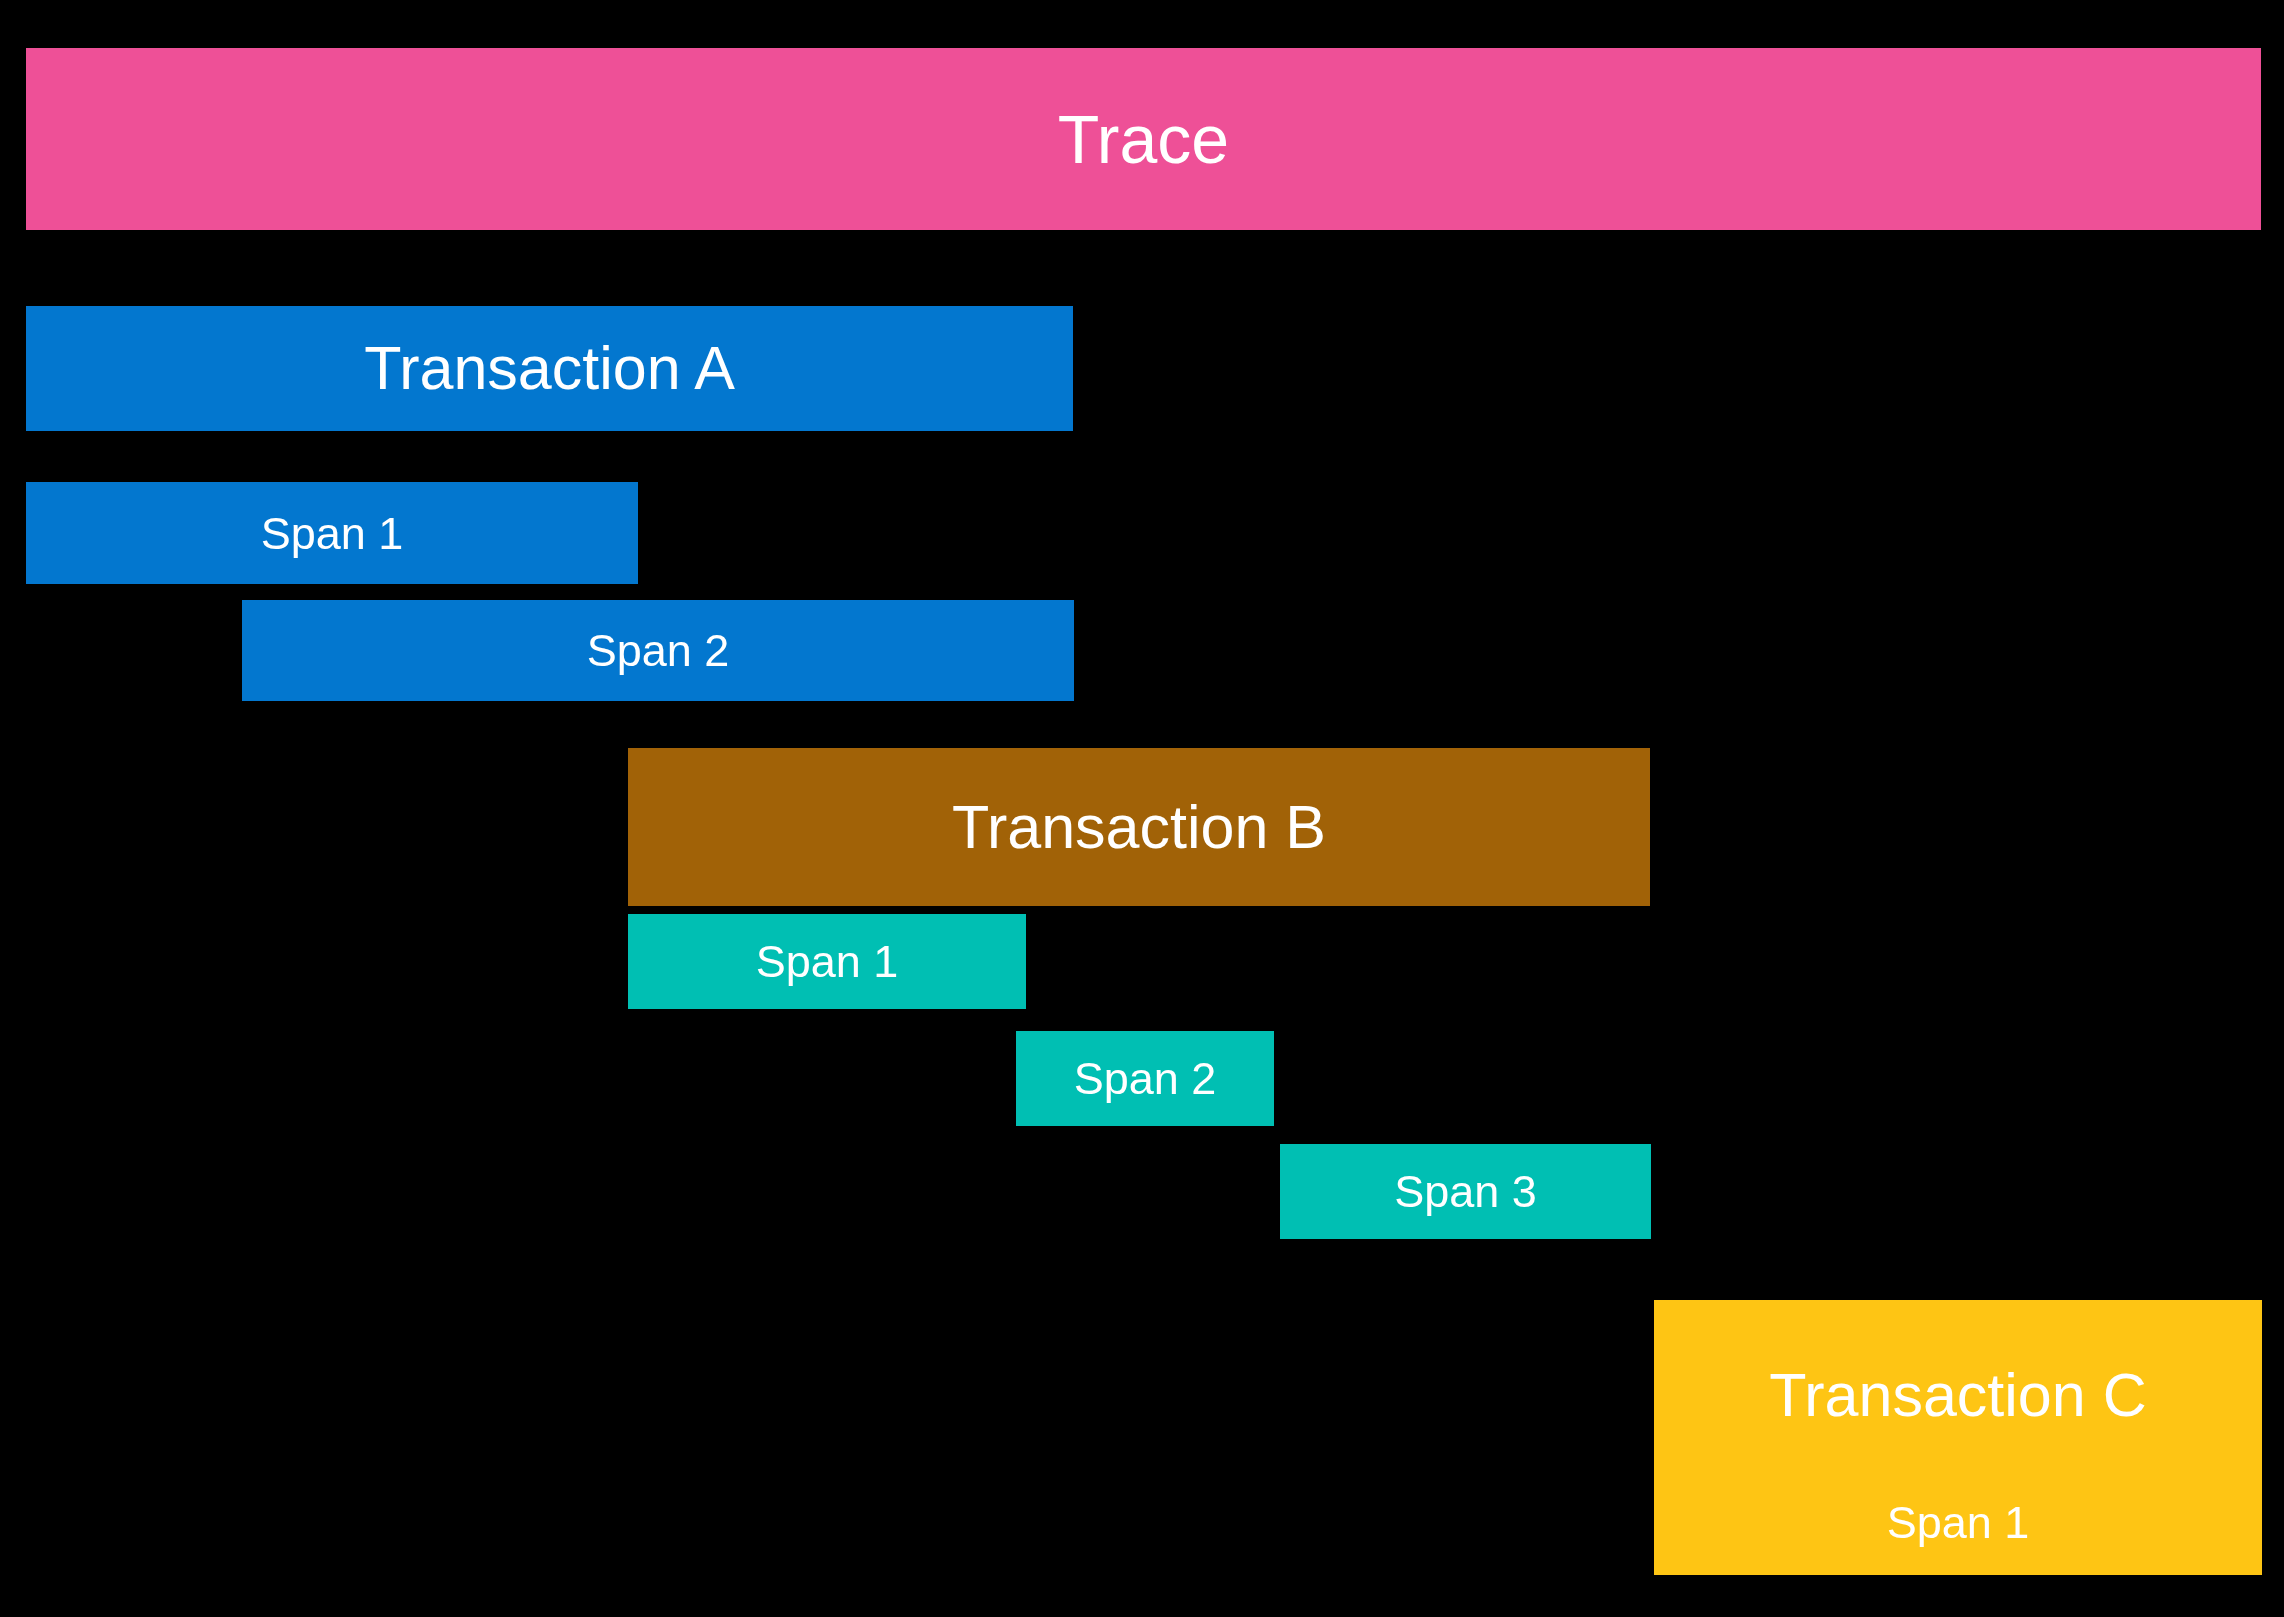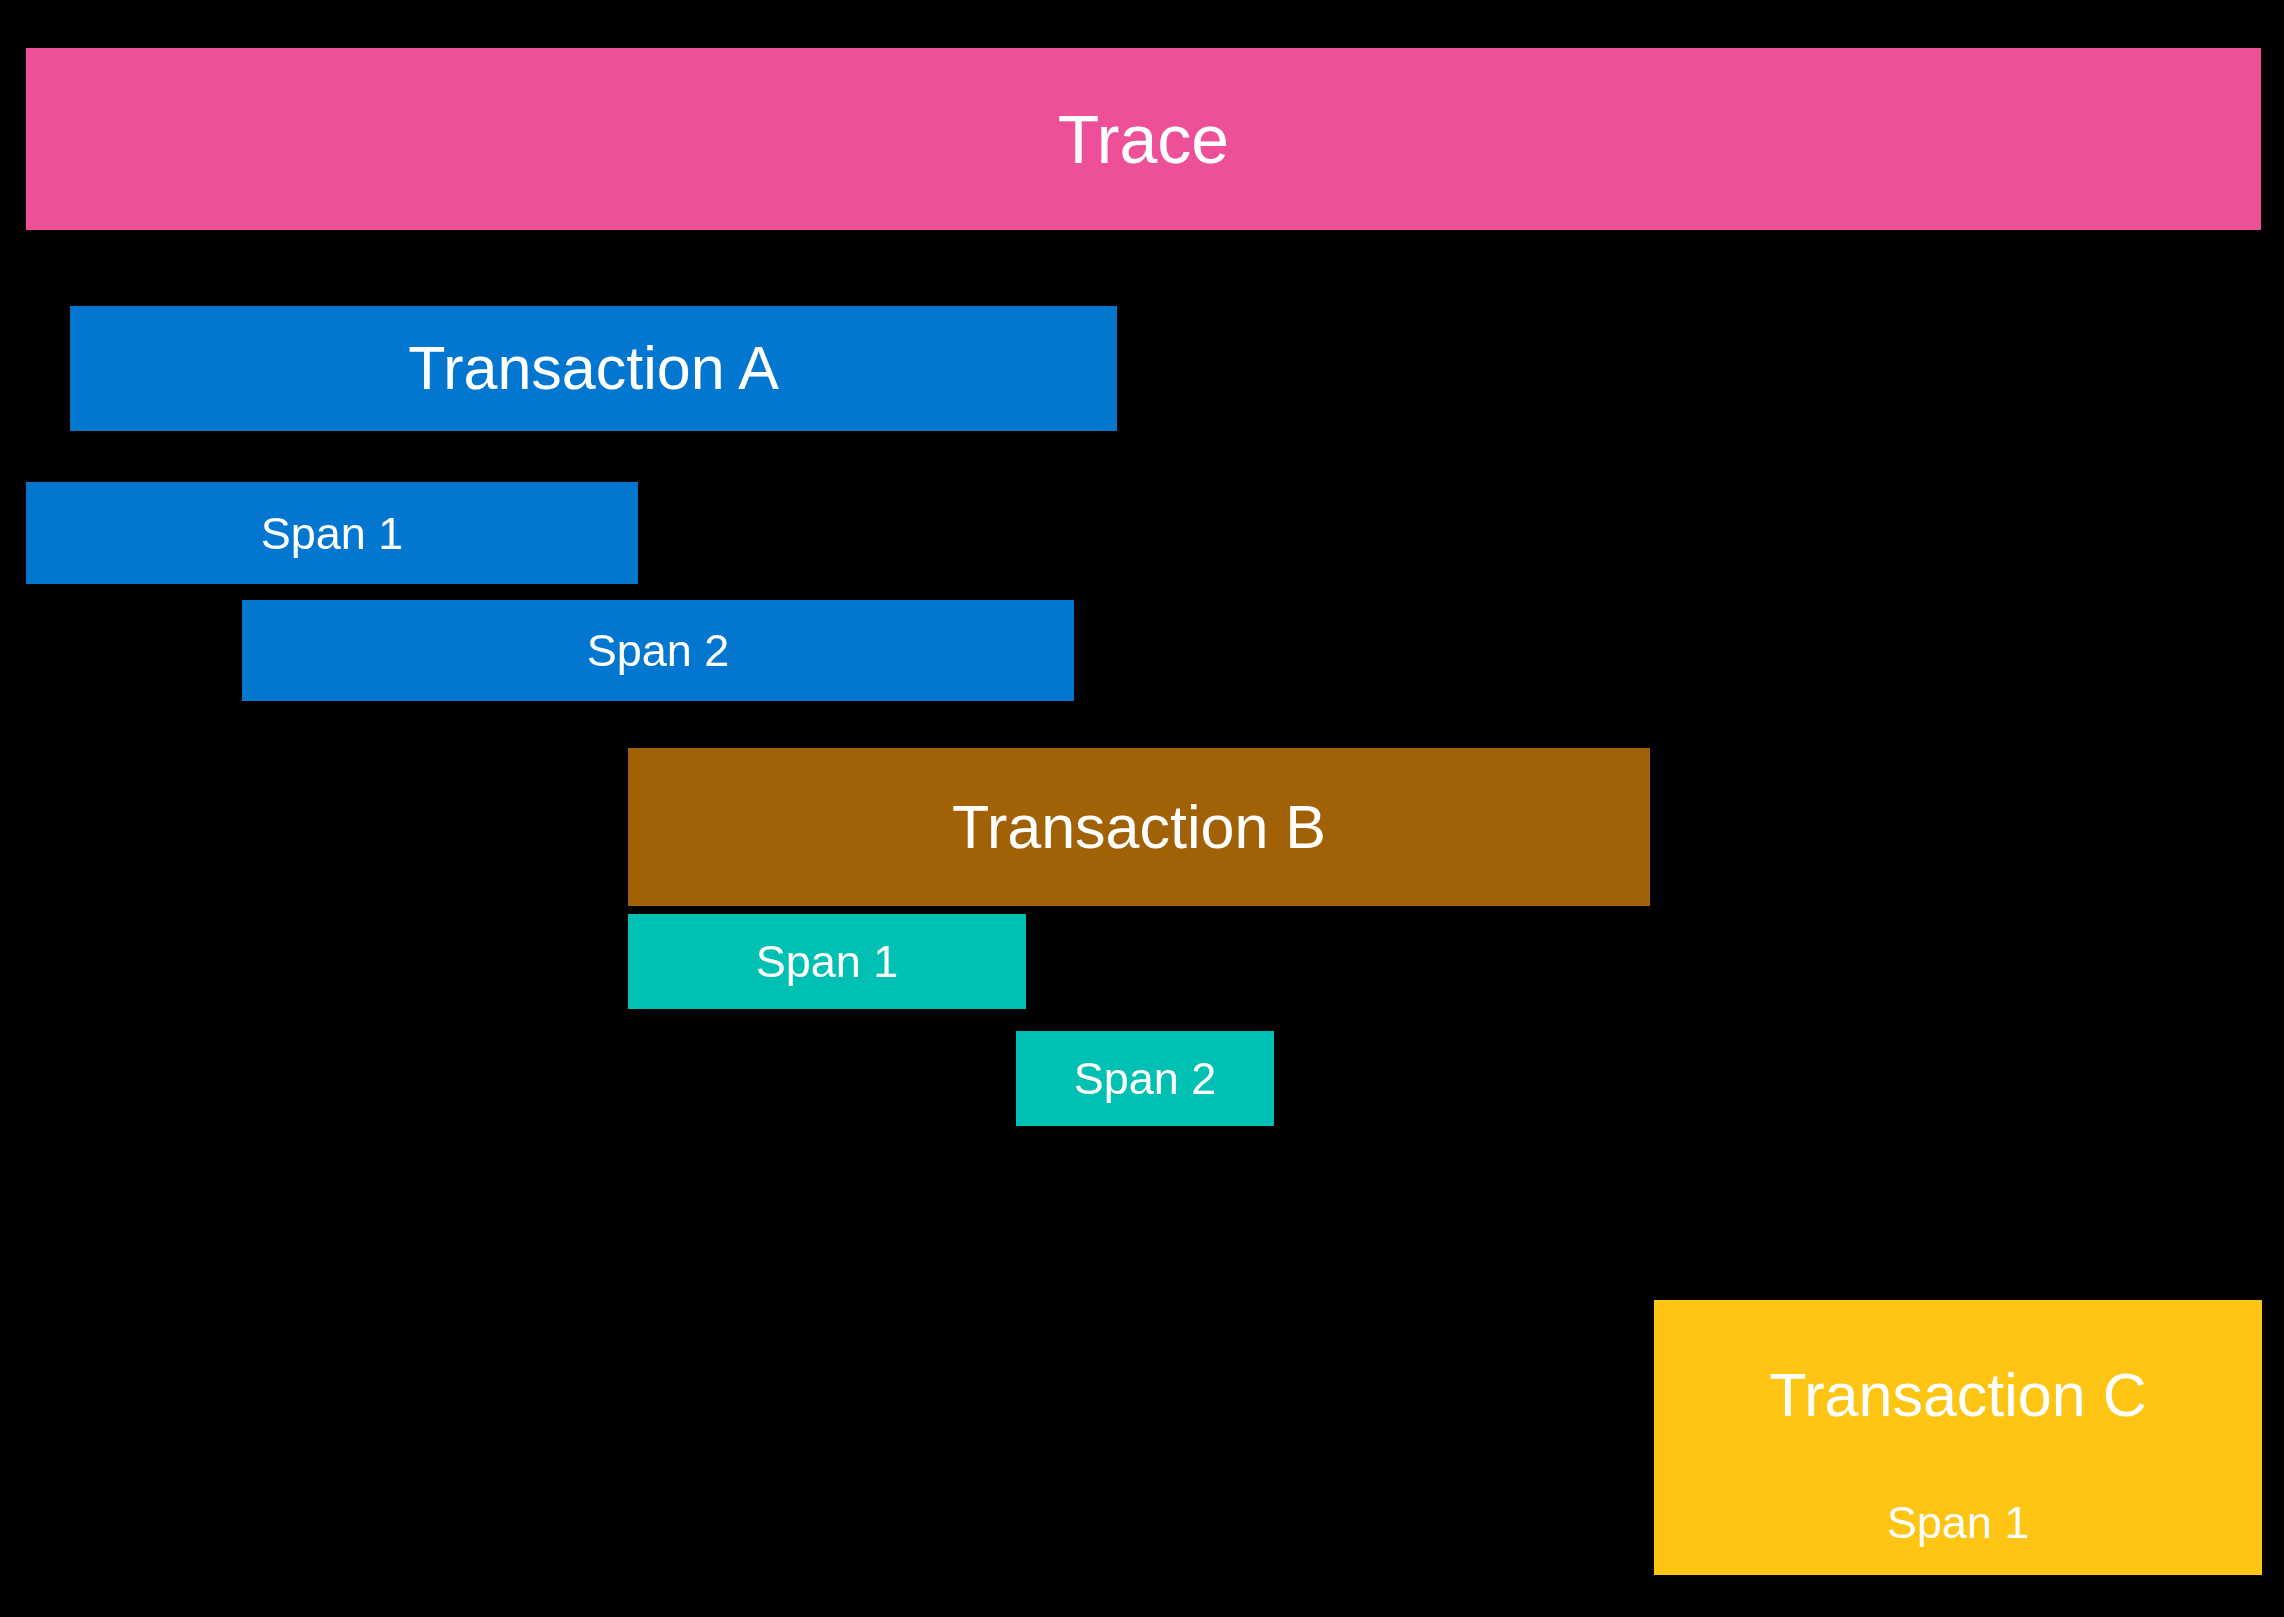--- a/index.html
+++ b/index.html
@@ -55,38 +55,41 @@
     pointer-events: none;
   }
 </style>
 </head>
 <body>
 
 <div id="canvas" style="background: rgb(0, 0, 0);">
     <div class="bar trace" style="left: 26px; top: 48px; width: 2235px; height: 182px; background: rgb(238, 80, 151); color: rgb(255, 255, 255);">
       <span class="bar-label">Trace</span>
     </div>
-    <div class="bar transaction" style="left: 26px; top: 306px; width: 1047px; height: 125px; background: rgb(3, 119, 207); color: rgb(255, 255, 255); margin-left: 44px;">
+    <div class="bar transaction" style="left: 26px; top: 306px; width: 1047px; height: 125px; background: rgb(3, 119, 207); color: rgb(255, 255, 255);">
       <span class="bar-label">Transaction A</span>
     </div>
     <div class="bar span" style="left: 26px; top: 482px; width: 612px; height: 102px; background: rgb(3, 119, 207); color: rgb(255, 255, 255);">
       <span class="bar-label">Span 1</span>
     </div>
     <div class="bar span" style="left: 242px; top: 600px; width: 832px; height: 101px; background: rgb(3, 119, 207); color: rgb(255, 255, 255);">
       <span class="bar-label">Span 2</span>
     </div>
     <div class="bar transaction" style="left: 628px; top: 748px; width: 1022px; height: 158px; background: #a16207; color: rgb(255, 255, 255);">
       <span class="bar-label">Transaction B</span>
     </div>
     <div class="bar span" style="left: 628px; top: 914px; width: 398px; height: 95px; background: rgb(0, 191, 179); color: rgb(255, 255, 255);">
       <span class="bar-label">Span 1</span>
     </div>
     <div class="bar span" style="left: 1016px; top: 1031px; width: 258px; height: 95px; background: rgb(0, 191, 179); color: rgb(255, 255, 255);">
       <span class="bar-label">Span 2</span>
     </div>
+    <div class="bar span" style="left: 1280px; top: 1144px; width: 371px; height: 95px; background: rgb(0, 191, 179); color: rgb(255, 255, 255);">
+      <span class="bar-label">Span 3</span>
+    </div>
     <div class="bar transaction" style="left: 1654px; top: 1300px; width: 608px; height: 190px; background: rgb(254, 197, 20); color: rgb(255, 255, 255);">
       <span class="bar-label">Transaction C</span>
     </div>
     <div class="bar span" style="left: 1654px; top: 1470px; width: 608px; height: 105px; background: rgb(254, 197, 20); color: rgb(255, 255, 255);">
       <span class="bar-label">Span 1</span>
     </div>
   </div>
 
 
 </body></html>

